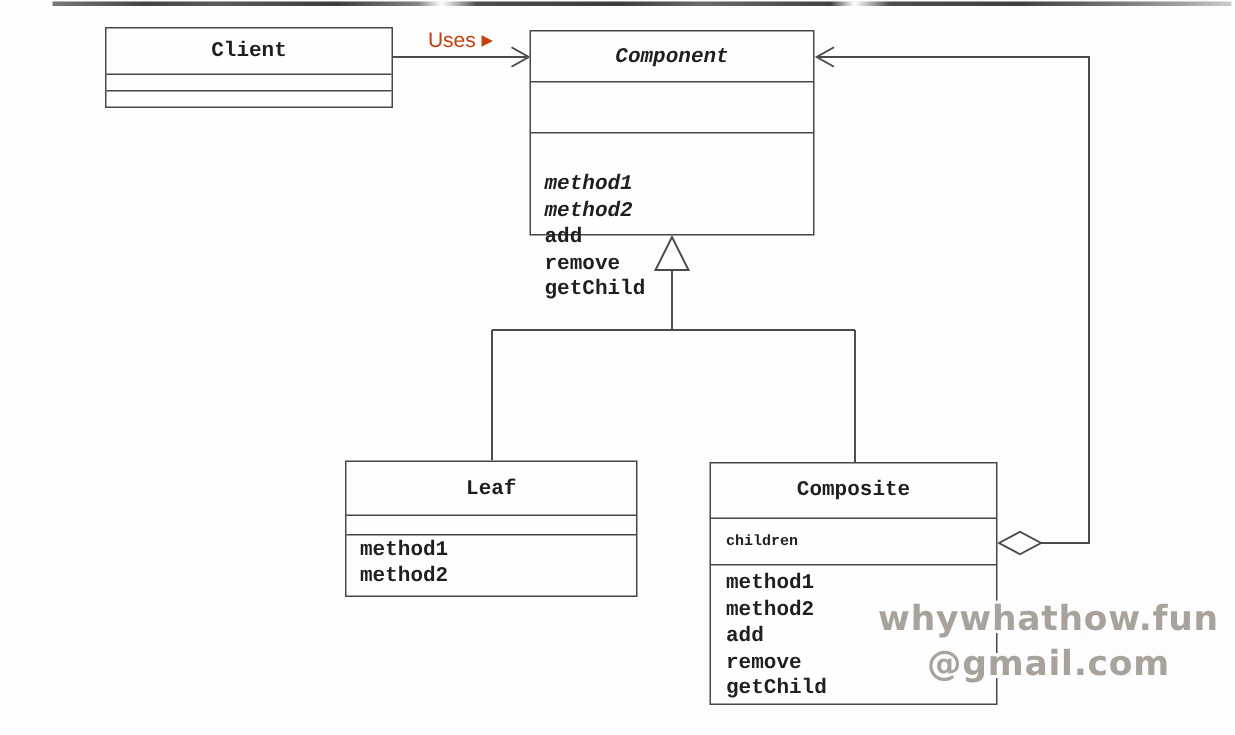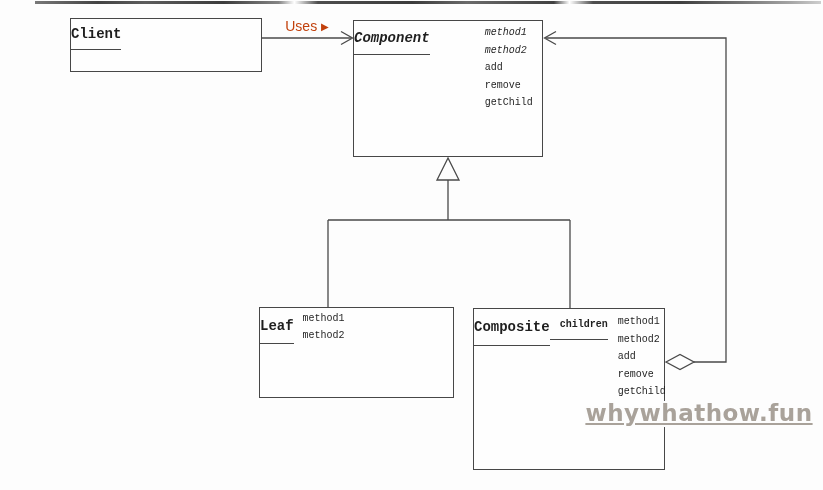--- a/index.html
+++ b/index.html
@@ -23,44 +23,44 @@
   svg.connectors{position:absolute;left:0;top:0;z-index:1;}
   svg .stroke{stroke:#4a4a4a;stroke-width:1.3;fill:none;}
   svg .hollow{stroke:#4a4a4a;stroke-width:1.3;fill:#fdfdfd;}
 
   .class-box{
     position:absolute;
     background:#fefefe;
     border:1.4px solid #474747;
     box-sizing:border-box;
     z-index:2;
-    display:flex;flex-direction:row;
+    display:flex;flex-direction:column;
   }
   .class-box .title{
     display:flex;align-items:center;justify-content:center;
     font-weight:bold;font-size:14px;
     border-bottom:1px solid #474747;
     flex:0 0 auto;
   }
   .class-box .title.italic{font-style:italic;}
   .compartment{border-bottom:1px solid #474747;flex:0 0 auto;box-sizing:border-box;}
   .compartment:last-child{border-bottom:none;flex:1 1 auto;}
-  .m{font-size:10px;line-height:17.5px;white-space:pre;}
+  .m{font-size:14px;line-height:17.5px;white-space:pre;font-weight:bold;}
   .m.italic{font-style:italic;}
 
   .box-client{left:70px;top:18px;width:192px;height:54px;}
   .box-client .title{height:30px;}
   .box-client .attr{height:11px;}
 
   .box-component{left:353px;top:20px;width:190px;height:137px;gap:23px;}
   .box-component .title{height:33px;}
   .box-component .attr{height:11px;}
   .box-component .methods{padding:3px 0 0 9px;}
 
-  .box-leaf{left:230px;top:307px;width:195px;height:91px;margin-left:29px;}
+  .box-leaf{left:230px;top:307px;width:195px;height:91px;}
   .box-leaf .title{height:35px;}
   .box-leaf .attr{height:13px;}
   .box-leaf .methods{padding:2px 0 0 9px;}
   .box-leaf .m{line-height:17px;}
 
   .box-composite{left:473px;top:308px;width:192px;height:162px;}
   .box-composite .title{height:36px;}
   .box-composite .attr{height:31px;display:flex;align-items:center;padding-left:10px;font-size:10px;font-weight:bold;}
   .box-composite .methods{padding:4px 0 0 10px;}
 
@@ -74,21 +74,20 @@
 
   .watermark{
     position:absolute;left:575px;top:398px;width:248px;
     text-align:center;z-index:3;
     font-family:"DejaVu Sans", sans-serif;
     font-weight:bold;font-size:23px;line-height:30px;
     color:#a9a29a;letter-spacing:0.5px;
     text-shadow:-2px -2px 0 #fdfdfd, 2px -2px 0 #fdfdfd,
                 -2px 2px 0 #fdfdfd, 2px 2px 0 #fdfdfd,
                  0 0 3px #fdfdfd;
-    text-decoration:underline;
   }
 </style>
 </head>
 <body>
 
 <div class="canvas">
 
   <div class="scan-line"></div>
 
   <svg class="connectors" width="823" height="490" viewBox="0 0 823 490">
@@ -146,15 +145,16 @@
       <div class="m">method1</div>
       <div class="m">method2</div>
       <div class="m">add</div>
       <div class="m">remove</div>
       <div class="m">getChild</div>
     </div>
   </div>
 
   <div class="watermark">
     <div>whywhathow.fun</div>
+    <div>@gmail.com</div>
   </div>
 
 </div>
 
 </body></html>

